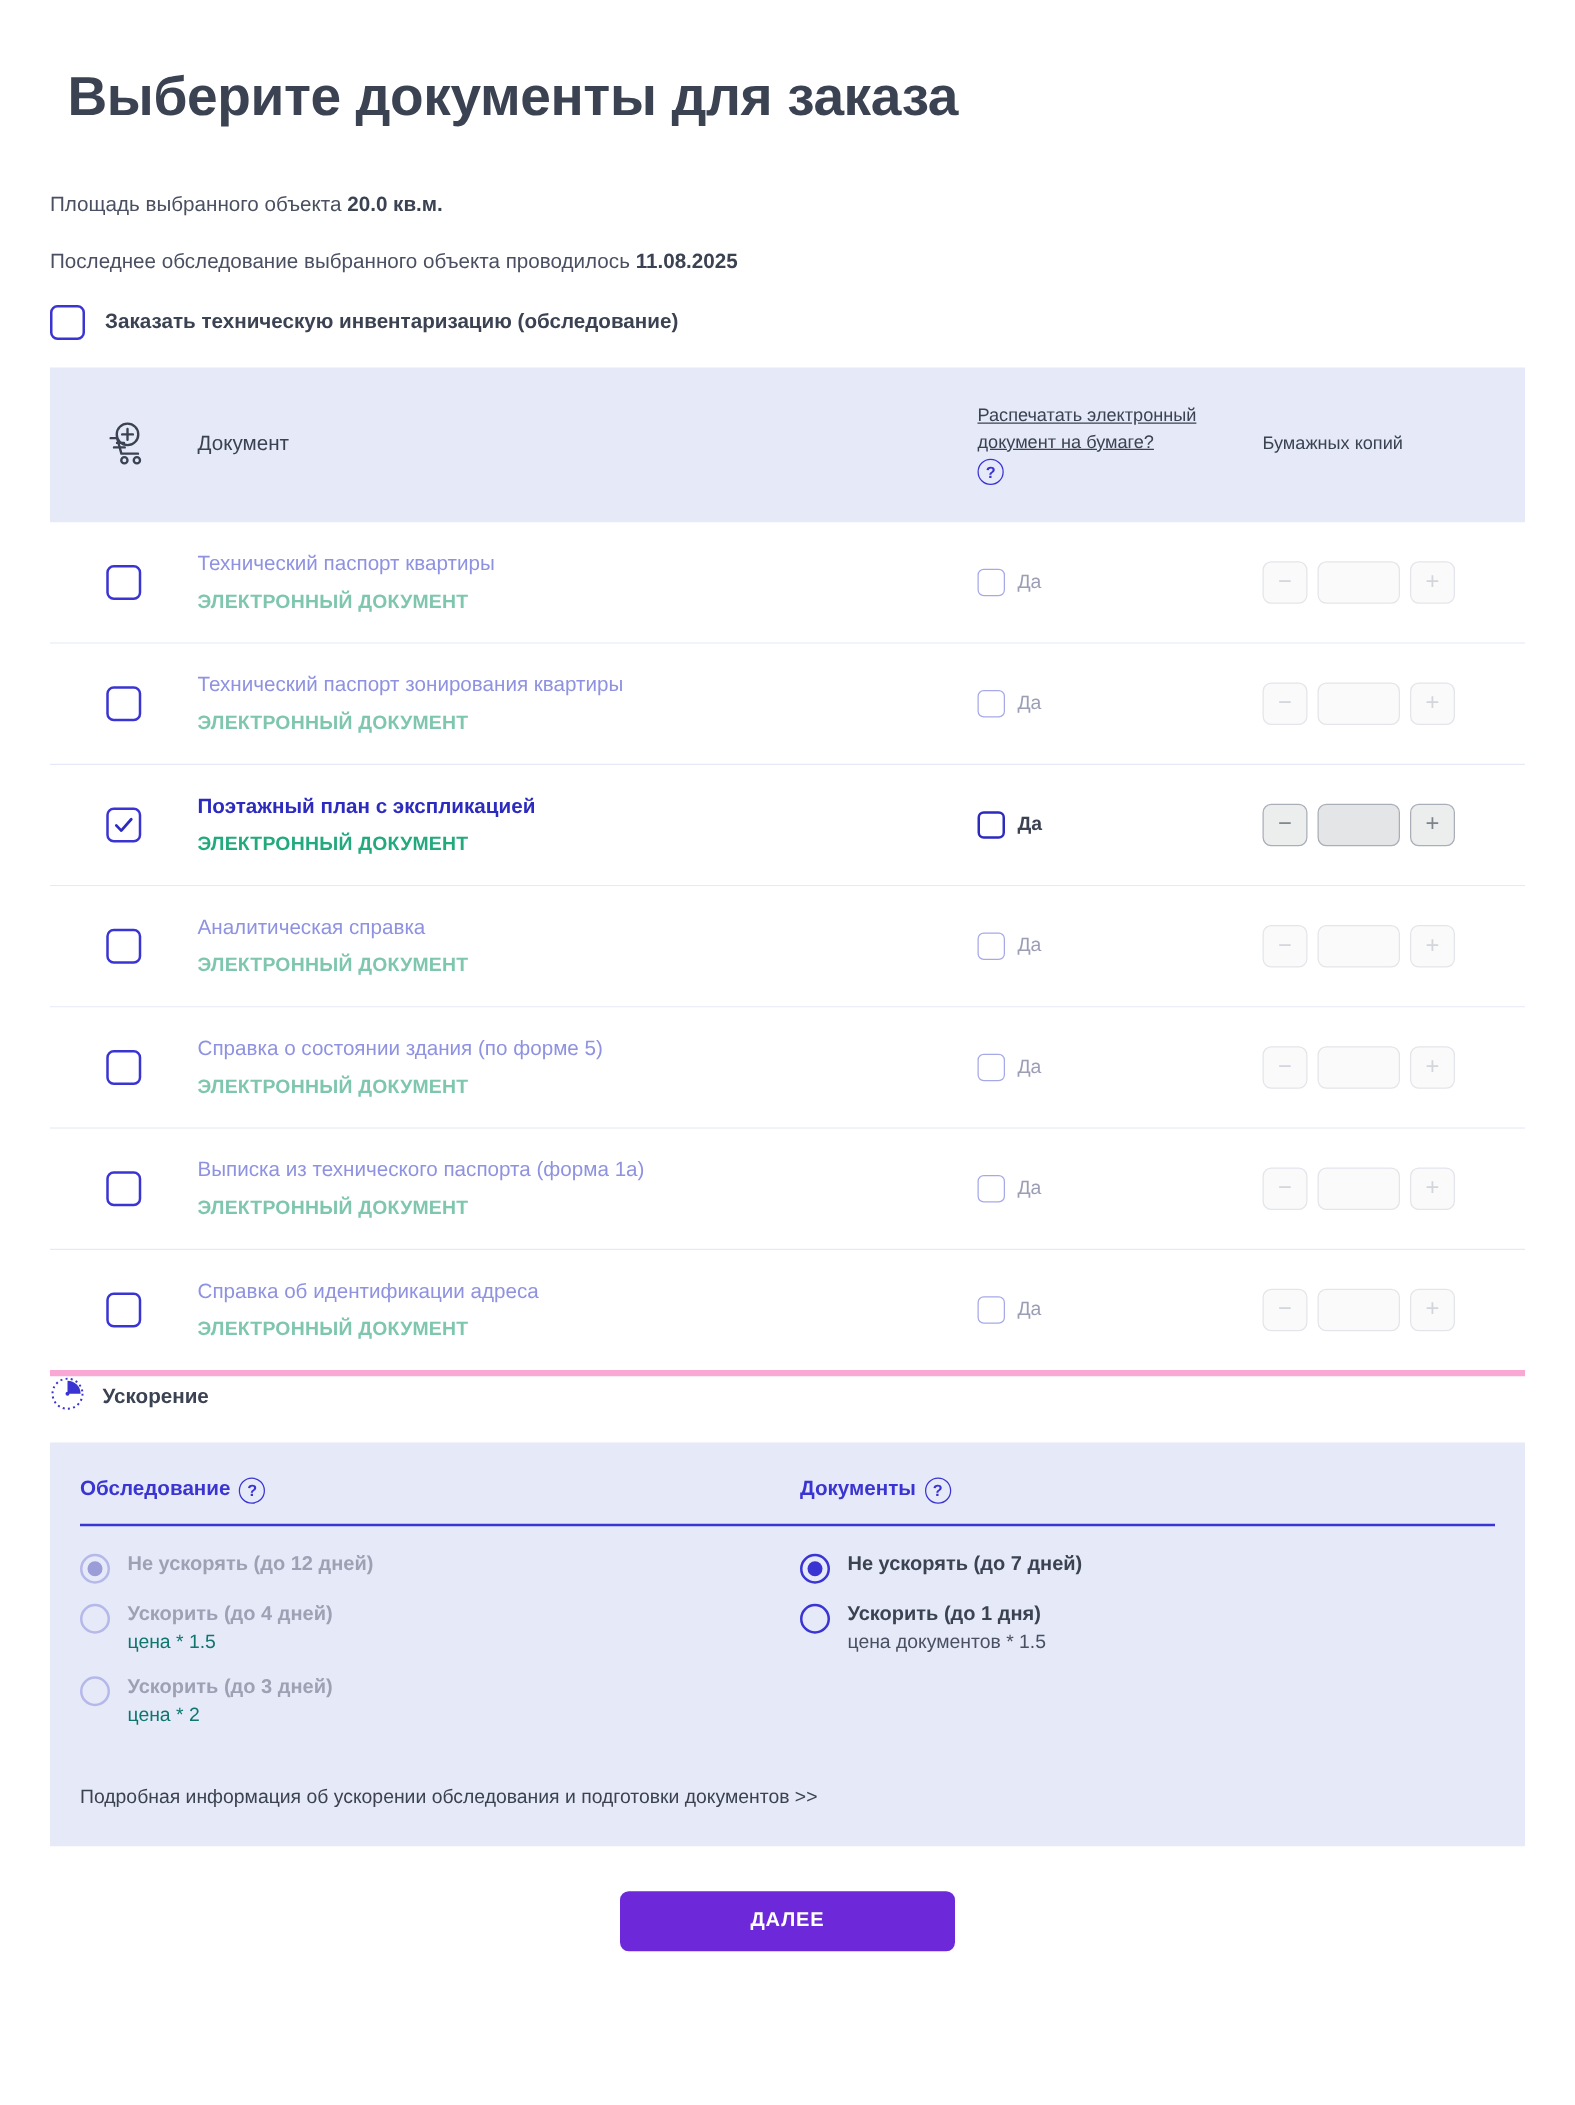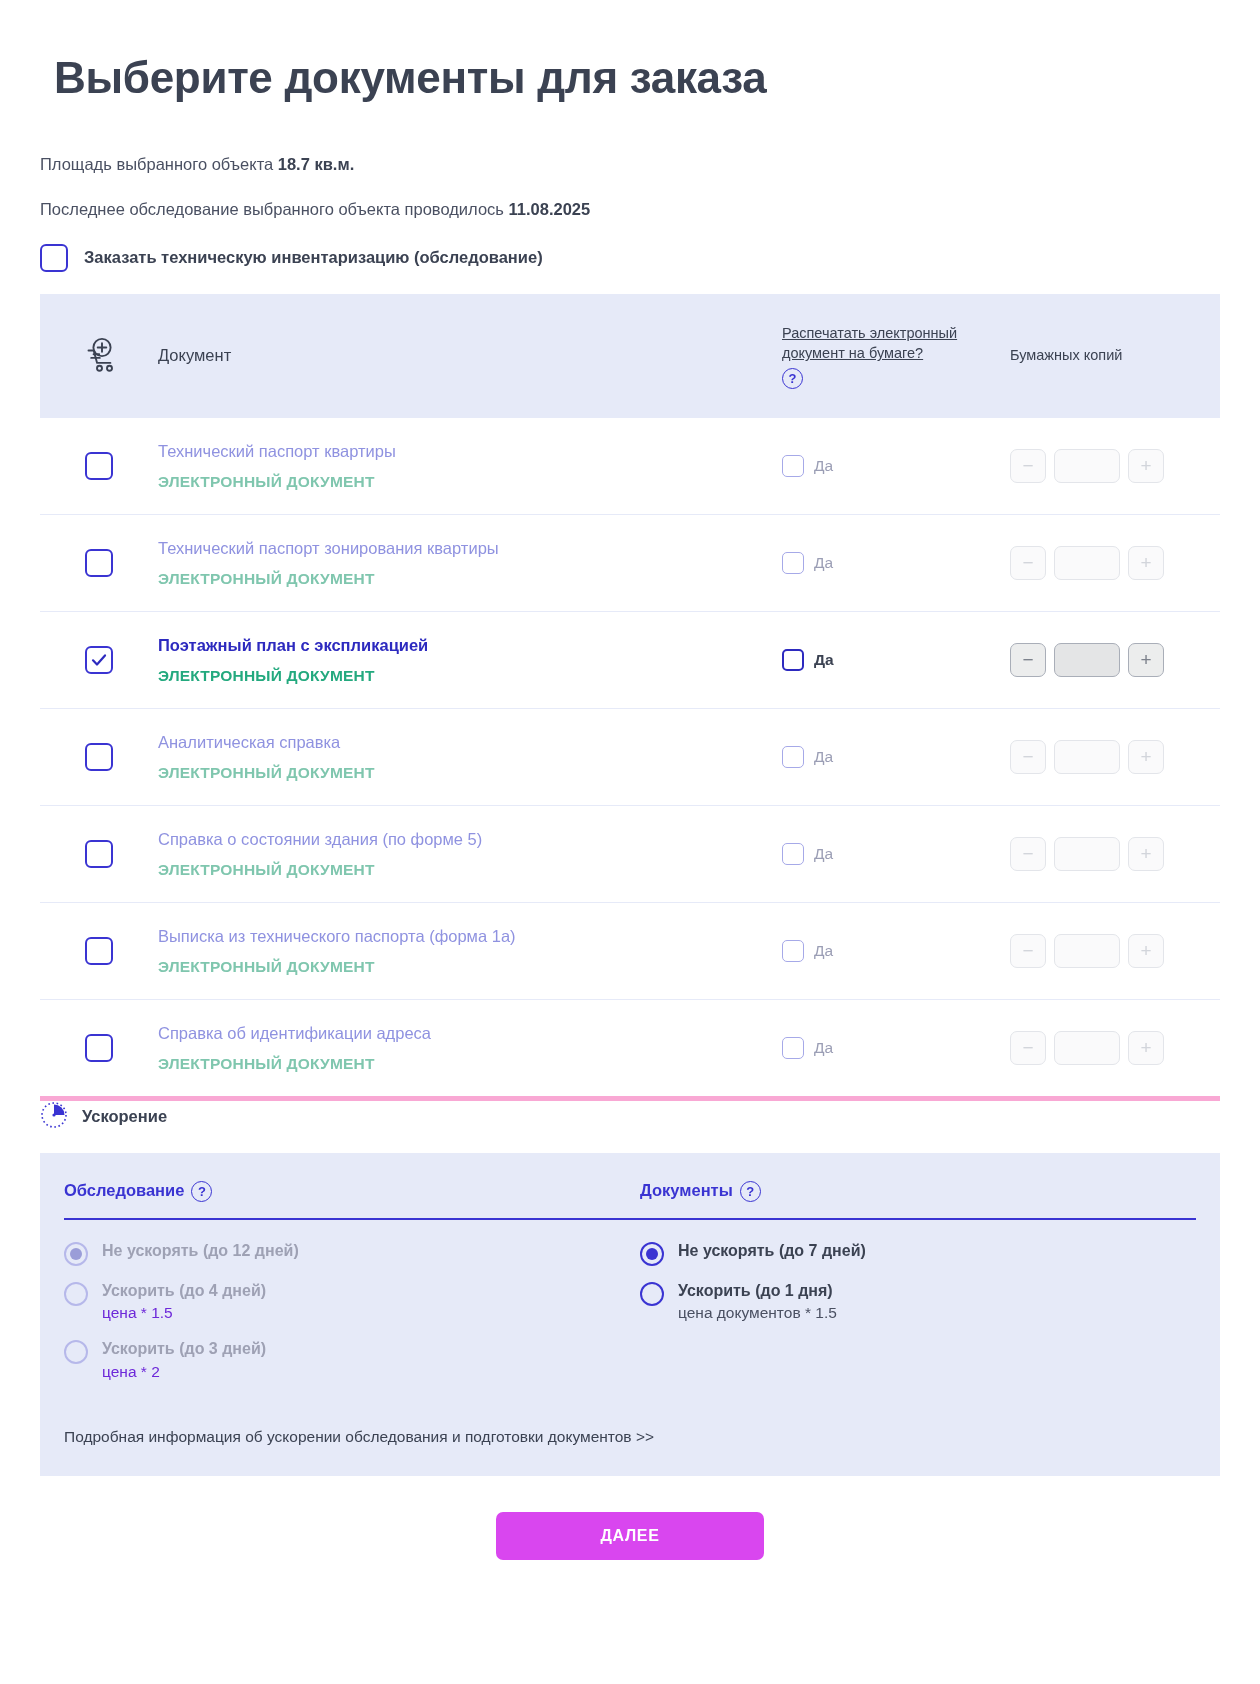--- a/index.html
+++ b/index.html
@@ -304,57 +304,57 @@
     color: #3b4252;
     line-height: 1.35;
   }
   .opt-sub {
     font-size: 15.5px;
     color: #4a5062;
     line-height: 1.4;
     margin-top: 1px;
   }
   .opt.dis .opt-main { color: #9ea1b4; }
-  .opt.dis .opt-sub { color: #6d28d9; }
+  .opt.dis .opt-sub { color: #0f766e; }
   .accel-note {
     font-size: 15.5px;
     color: #3b4252;
     margin-top: 32px;
     cursor: pointer;
   }
 
   
   .footer {
     display: flex;
     justify-content: center;
     margin-top: 36px;
   }
   .next-btn {
     width: 268px;
     height: 48px;
-    background: #d946ef;
+    background: #6d28d9;
     color: #ffffff;
     border: 0;
     border-radius: 7px;
     font-size: 16px;
     font-weight: bold;
     letter-spacing: 0.7px;
     font-family: "Liberation Sans", sans-serif;
     cursor: pointer;
   }
 </style>
 </head>
 <body>
 
 <div class="page">
 
   <h1 class="page-title">Выберите документы для заказа</h1>
 
   <div class="meta-line first">
-    <span>Площадь выбранного объекта </span><b>18.7 кв.м.</b>
+    <span>Площадь выбранного объекта </span><b>20.0 кв.м.</b>
   </div>
 
   <div class="meta-line second">
     <span>Последнее обследование выбранного объекта проводилось </span><b>11.08.2025</b>
   </div>
 
   <div class="survey-row">
     <span class="cb"></span>
     <span class="survey-label">Заказать техническую инвентаризацию (обследование)</span>
   </div>

